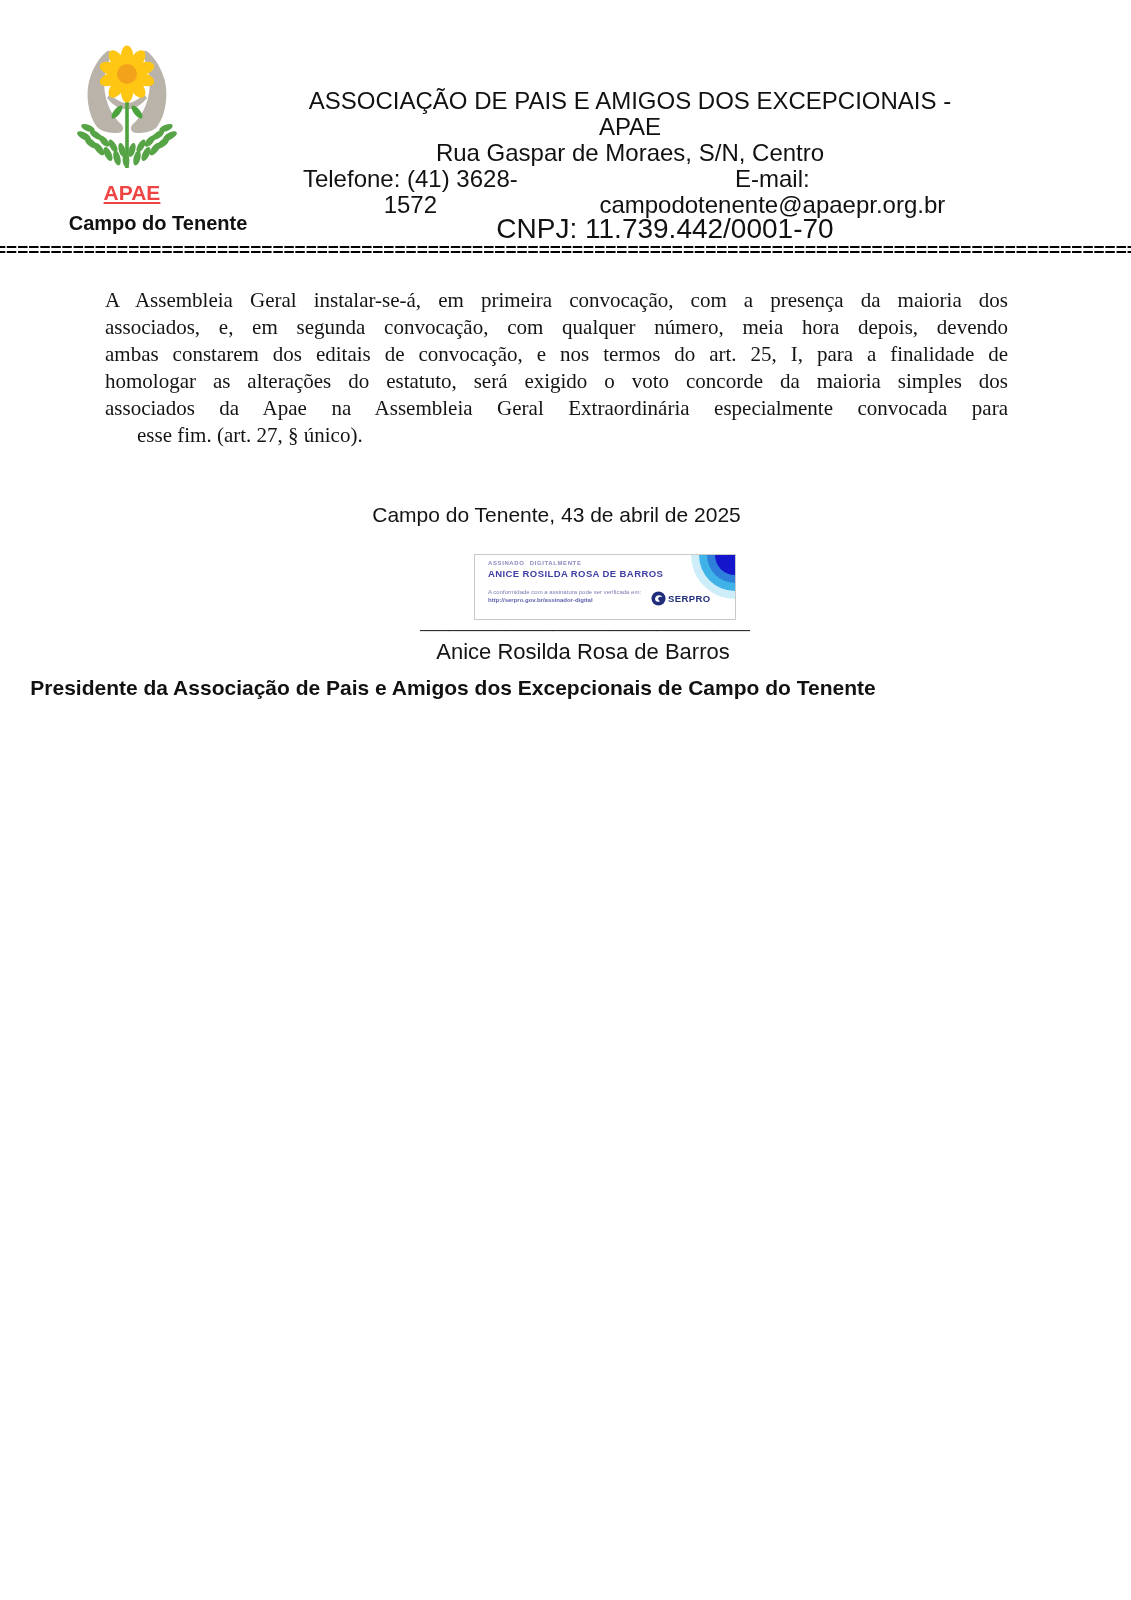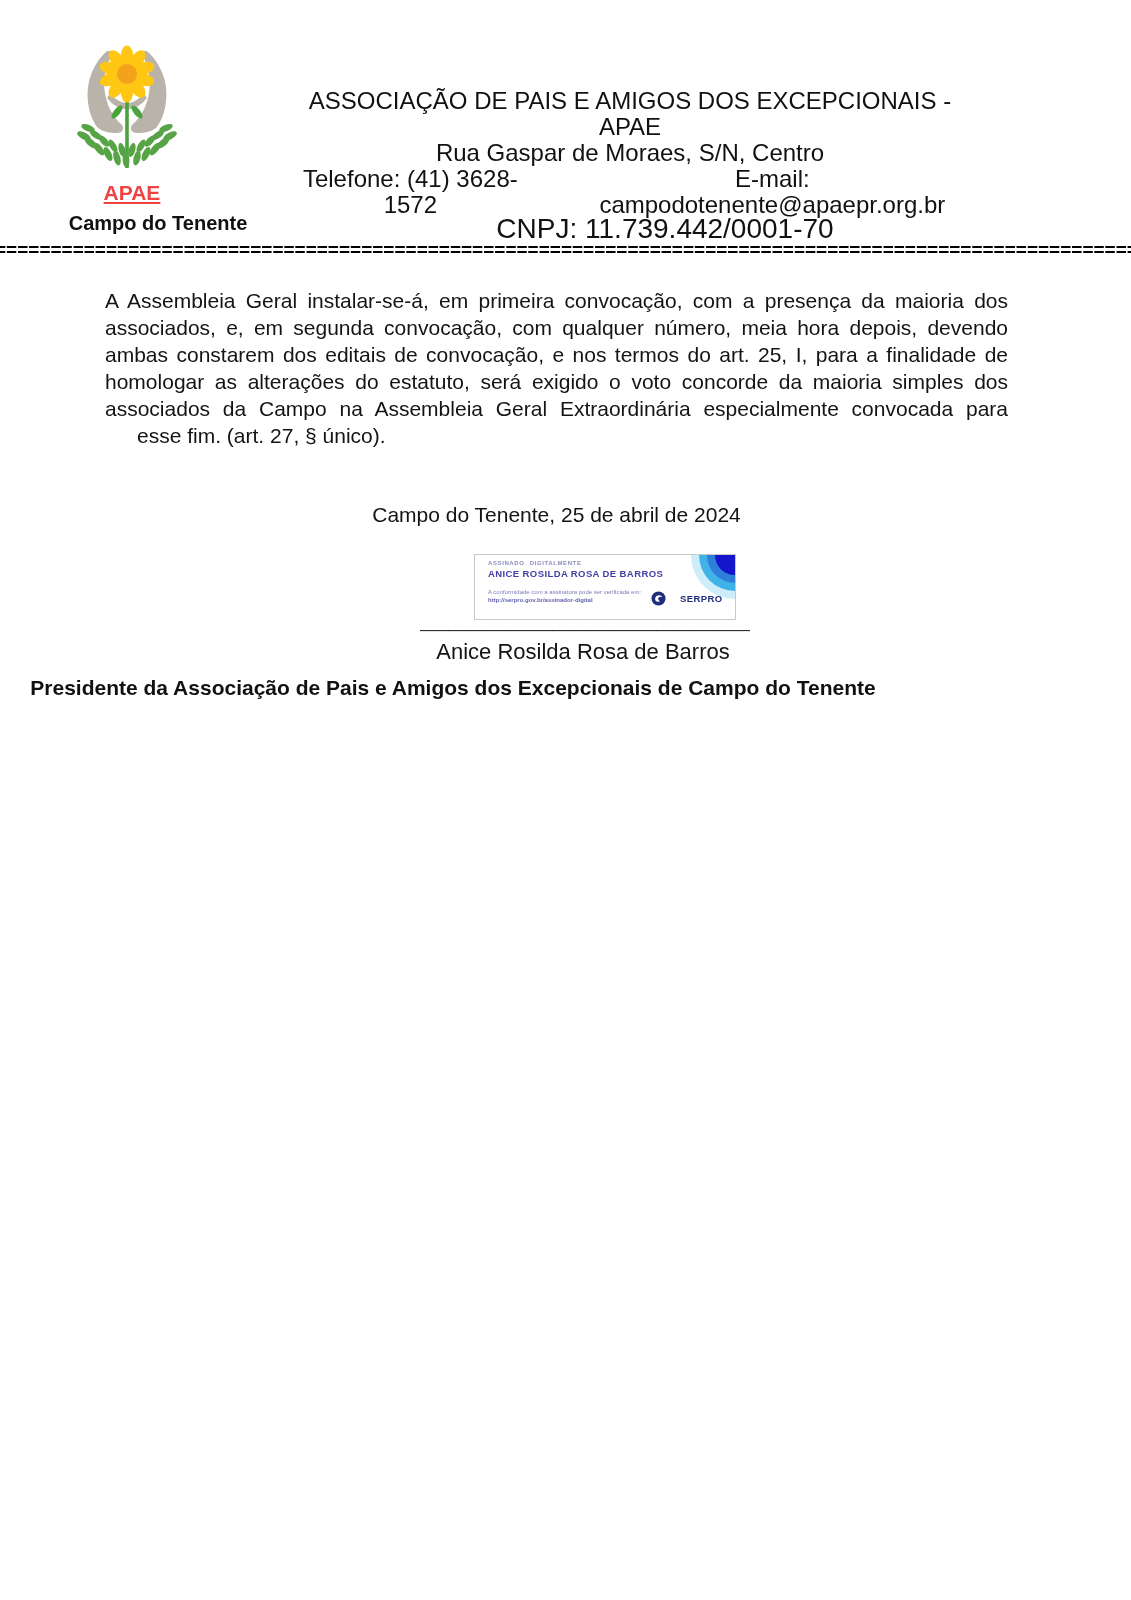--- a/index.html
+++ b/index.html
@@ -22,36 +22,36 @@
   .cnpj{position:absolute;left:280px;top:213px;width:770px;text-align:center;
         font-size:28px;color:#111;}
 
   .separator{position:absolute;left:-5px;top:239px;width:1141px;height:24px;
              overflow:hidden;white-space:nowrap;font-size:19px;font-weight:bold;
              letter-spacing:0px;color:#000;}
 
   
   .body-text{position:absolute;left:105px;top:287px;width:903px;
              font-size:21px;line-height:27px;color:#141414;}
-  .body-line{text-align:justify;text-align-last:justify;}
+  .body-line{text-align:justify;text-align-last:justify;font-family:Liberation Serif, serif;}
   .body-line.last{text-align-last:left;margin-left:32px;}
 
   .date-line{position:absolute;left:105px;top:503px;width:903px;text-align:center;
              font-size:21px;color:#141414;}
 
   
   .stamp{position:absolute;left:474px;top:554px;width:260px;height:64px;
          background:#ffffff;border:1px solid #c9c9c9;overflow:hidden;}
   .stamp-signed{position:absolute;left:13px;top:5px;font-size:6px;font-weight:bold;
                 letter-spacing:0.6px;word-spacing:3px;color:#8b8bbf;}
   .stamp-name{position:absolute;left:13px;top:13px;font-size:9.5px;font-weight:bold;
               letter-spacing:0.4px;color:#4040a4;}
   .stamp-verify{position:absolute;left:13px;top:34px;font-size:6px;color:#7d7db8;}
   .stamp-url{position:absolute;left:13px;top:42px;font-size:6px;font-weight:bold;color:#5f5fb0;}
-  .serpro{position:absolute;left:176px;top:36px;display:flex;align-items:center;column-gap:14px;}
+  .serpro{position:absolute;left:176px;top:36px;display:flex;align-items:center;column-gap:2px;}
   .serpro-text{font-size:9.5px;font-weight:bold;letter-spacing:0.4px;color:#1f2d7b;}
   .corner-arcs{position:absolute;right:0;top:0;width:46px;height:46px;}
 
   
   .sig-rule{position:absolute;left:420px;top:612px;width:330px;text-align:center;
             font-size:17px;line-height:22px;color:#222;white-space:nowrap;overflow:hidden;}
   .sig-name{position:absolute;left:373px;top:639px;width:420px;text-align:center;
             font-size:22px;color:#141414;}
   .sig-title{position:absolute;left:0;top:676px;width:906px;text-align:center;
              font-size:21px;font-weight:bold;color:#111;}
@@ -137,25 +137,25 @@
 
   <div class="cnpj">CNPJ: 11.739.442/0001-70</div>
 
   <div class="separator">========================================================================================================================</div>
 
   <div class="body-text">
     <div class="body-line">A Assembleia Geral instalar-se-á, em primeira convocação, com a presença da maioria dos</div>
     <div class="body-line">associados, e, em segunda convocação, com qualquer número, meia hora depois, devendo</div>
     <div class="body-line">ambas constarem dos editais de convocação, e nos termos do art. 25, I, para a finalidade de</div>
     <div class="body-line">homologar as alterações do estatuto, será exigido o voto concorde da maioria simples dos</div>
-    <div class="body-line">associados da Campo na Assembleia Geral Extraordinária especialmente convocada para</div>
+    <div class="body-line">associados da Apae na Assembleia Geral Extraordinária especialmente convocada para</div>
     <div class="body-line last">esse fim. (art. 27, § único).</div>
   </div>
 
-  <div class="date-line">Campo do Tenente, 25 de abril de 2024</div>
+  <div class="date-line">Campo do Tenente, 43 de abril de 2025</div>
 
   <div class="stamp">
     <svg class="corner-arcs" viewBox="0 0 46 46" aria-hidden="true">
       <circle cx="46" cy="0" r="44" fill="#cdeef9"></circle>
       <circle cx="46" cy="0" r="36" fill="#3fb3e8"></circle>
       <circle cx="46" cy="0" r="28" fill="#2e7fd9"></circle>
       <circle cx="46" cy="0" r="20" fill="#1515cb"></circle>
     </svg>
     <div class="stamp-signed">ASSINADO DIGITALMENTE</div>
     <div class="stamp-name">ANICE ROSILDA ROSA DE BARROS</div>

